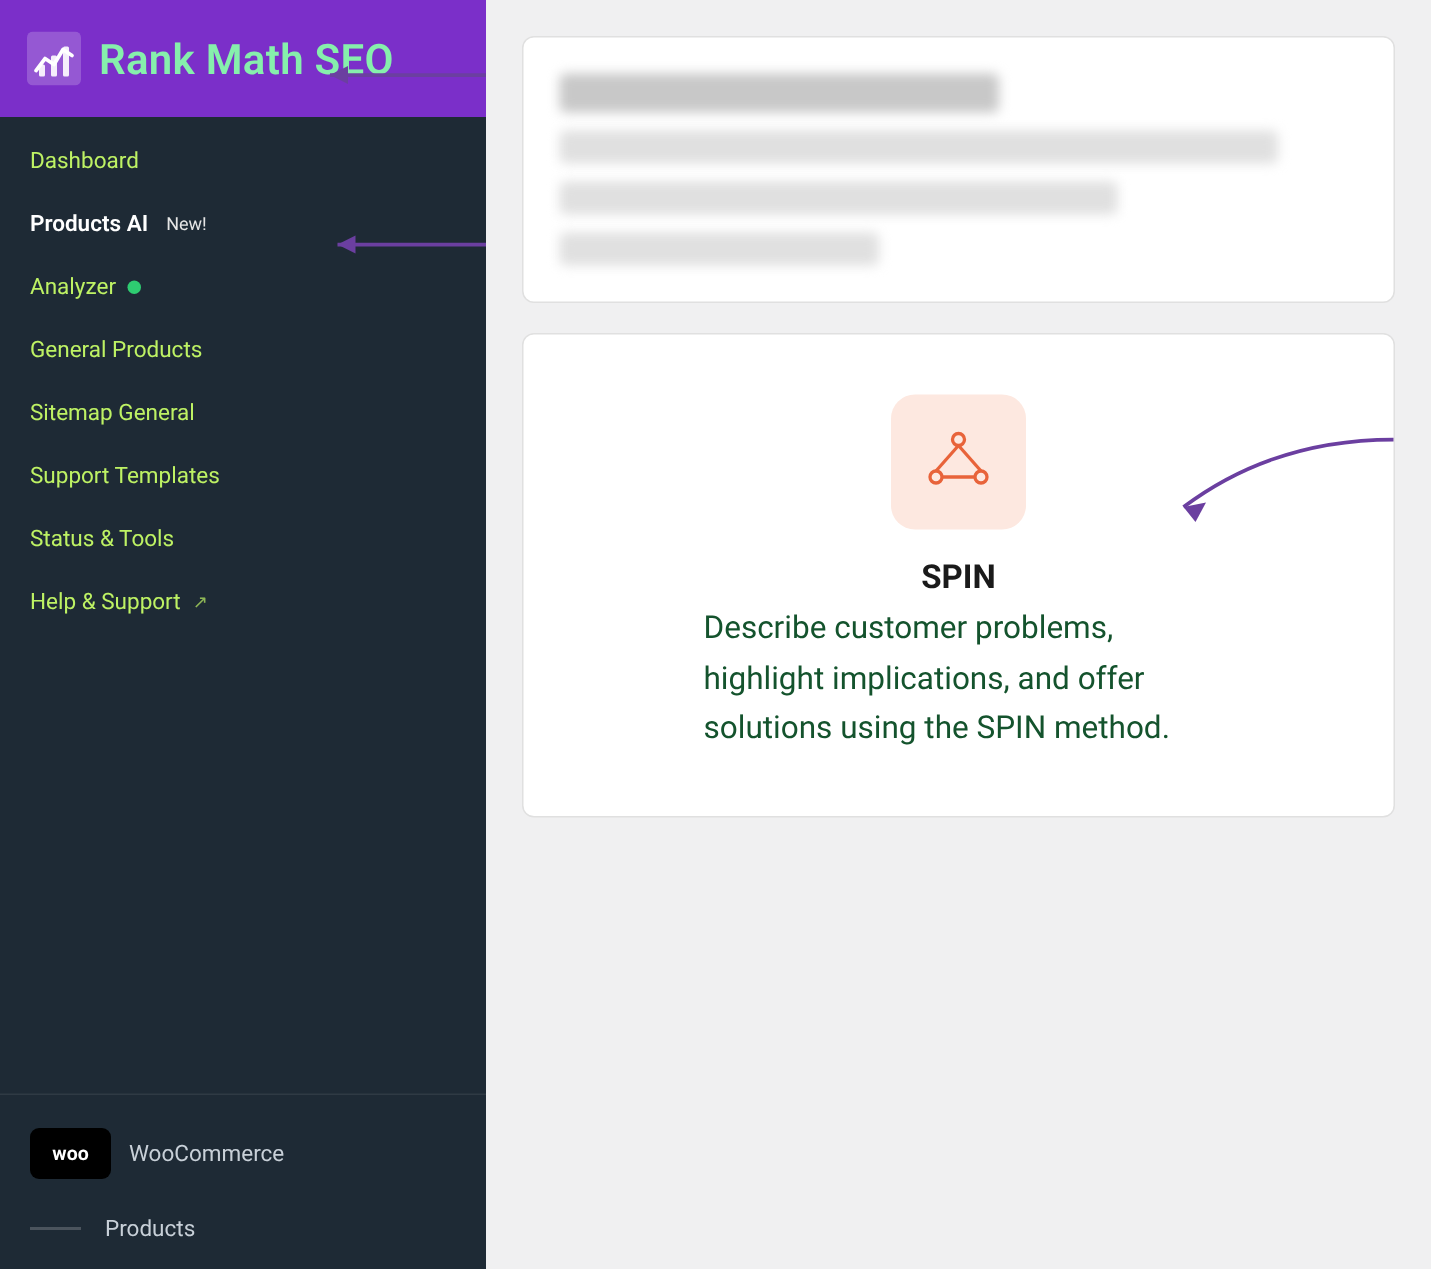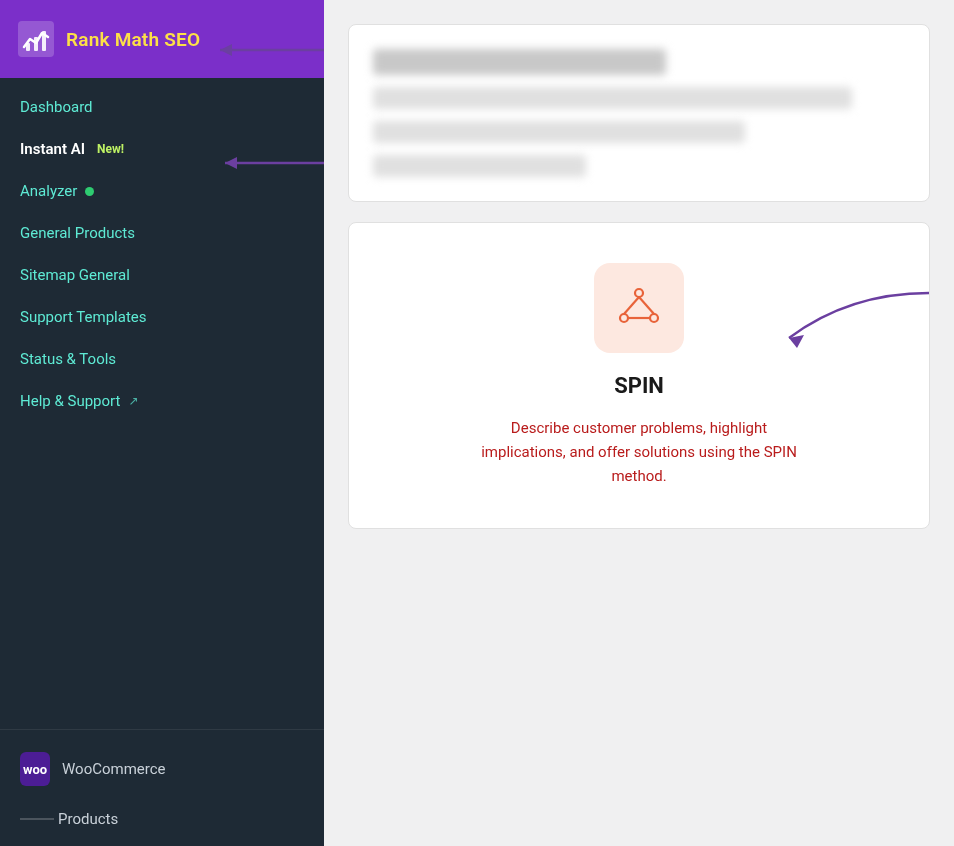--- a/index.html
+++ b/index.html
@@ -31,51 +31,51 @@
       gap: 12px;
     }
 
     .sidebar-header-icon {
       width: 36px;
       height: 36px;
       flex-shrink: 0;
     }
 
     .sidebar-header-title {
-      color: #fde047;
-      font-size: 19px;
+      color: #86efac;
+      font-size: 28px;
       font-weight: 600;
       letter-spacing: 0.2px;
     }
 
     .sidebar-nav {
       flex: 1;
       padding: 8px 0;
     }
 
     .nav-item {
       display: flex;
       align-items: center;
       padding: 12px 20px;
-      color: #5eead4;
+      color: #bef264;
       font-size: 15px;
       cursor: pointer;
       gap: 8px;
       transition: background 0.15s;
     }
 
     .nav-item.active {
       color: #ffffff;
       font-weight: 600;
     }
 
     .nav-item .badge-new {
-      color: #bef264;
+      color: #e5e5e5;
       font-size: 12px;
-      font-weight: 700;
+      font-weight: 400;
       margin-left: 4px;
     }
 
     .nav-item .dot {
       width: 9px;
       height: 9px;
       border-radius: 50%;
       background: #2ecc71;
       flex-shrink: 0;
     }
@@ -89,42 +89,42 @@
       display: flex;
       align-items: center;
       padding: 14px 20px;
       color: #c8d0d8;
       font-size: 15px;
       cursor: pointer;
       gap: 12px;
     }
 
     .woo-icon {
-      width: 30px;
+      width: 54px;
       height: 34px;
-      background: #4c1d95;
+      background: #000000;
       border-radius: 6px;
       display: flex;
       align-items: center;
       justify-content: center;
       color: white;
       font-size: 13px;
       font-weight: 700;
       flex-shrink: 0;
       text-align: center;
     }
 
     .products-item {
       display: flex;
       align-items: center;
       padding: 10px 20px;
       color: #c8d0d8;
       font-size: 15px;
       cursor: pointer;
-      gap: 4px;
+      gap: 16px;
     }
 
     
     .main-content {
       flex: 1;
       padding: 24px;
       overflow-y: auto;
       position: relative;
       background: #f0f0f1;
     }
@@ -183,27 +183,26 @@
 
     .spin-icon-wrapper svg {
       width: 50px;
       height: 50px;
     }
 
     .spin-title {
       font-size: 22px;
       font-weight: 700;
       color: #1a1a1a;
-      margin-bottom: 18px;
+      margin-bottom: 5px;
     }
 
     .spin-description {
-      font-size: 15px;
-      color: #b91c1c;
-      text-align: center;
+      font-size: 21px;
+      color: #14532d;
       line-height: 1.6;
       max-width: 340px;
     }
 
     
     .purple-arrow-svg {
       position: absolute;
       pointer-events: none;
     }
 
@@ -228,21 +227,21 @@
       <span class="sidebar-header-title">Rank Math SEO</span>
     </div>
 
     <nav class="sidebar-nav">
 
       <div class="nav-item">
         <span>Dashboard</span>
       </div>
 
       <div class="nav-item active">
-        <span>Instant AI</span>
+        <span>Products AI</span>
         <span class="badge-new">New!</span>
       </div>
 
       <div class="nav-item">
         <span>Analyzer</span>
         <span class="dot"></span>
       </div>
 
       <div class="nav-item">
         <span>General Products</span>

